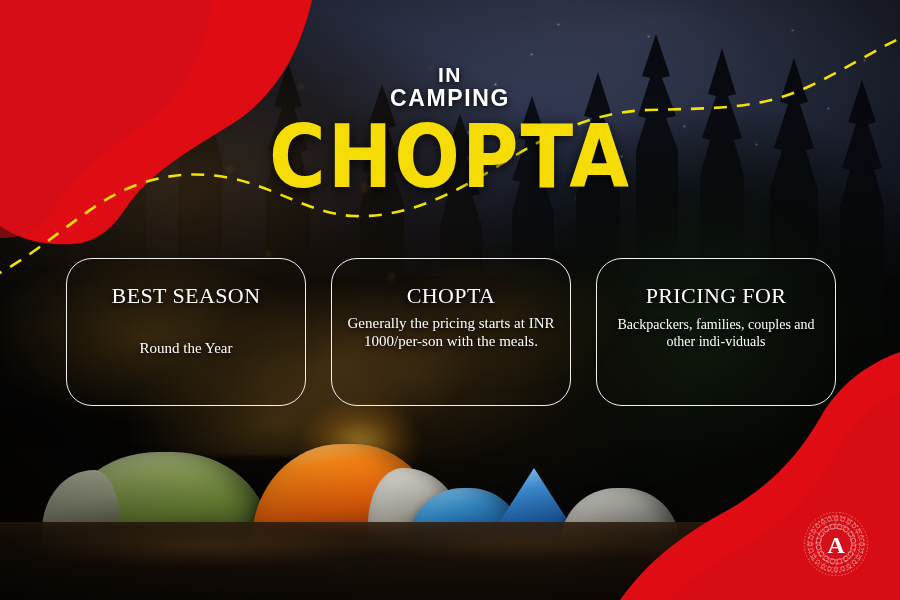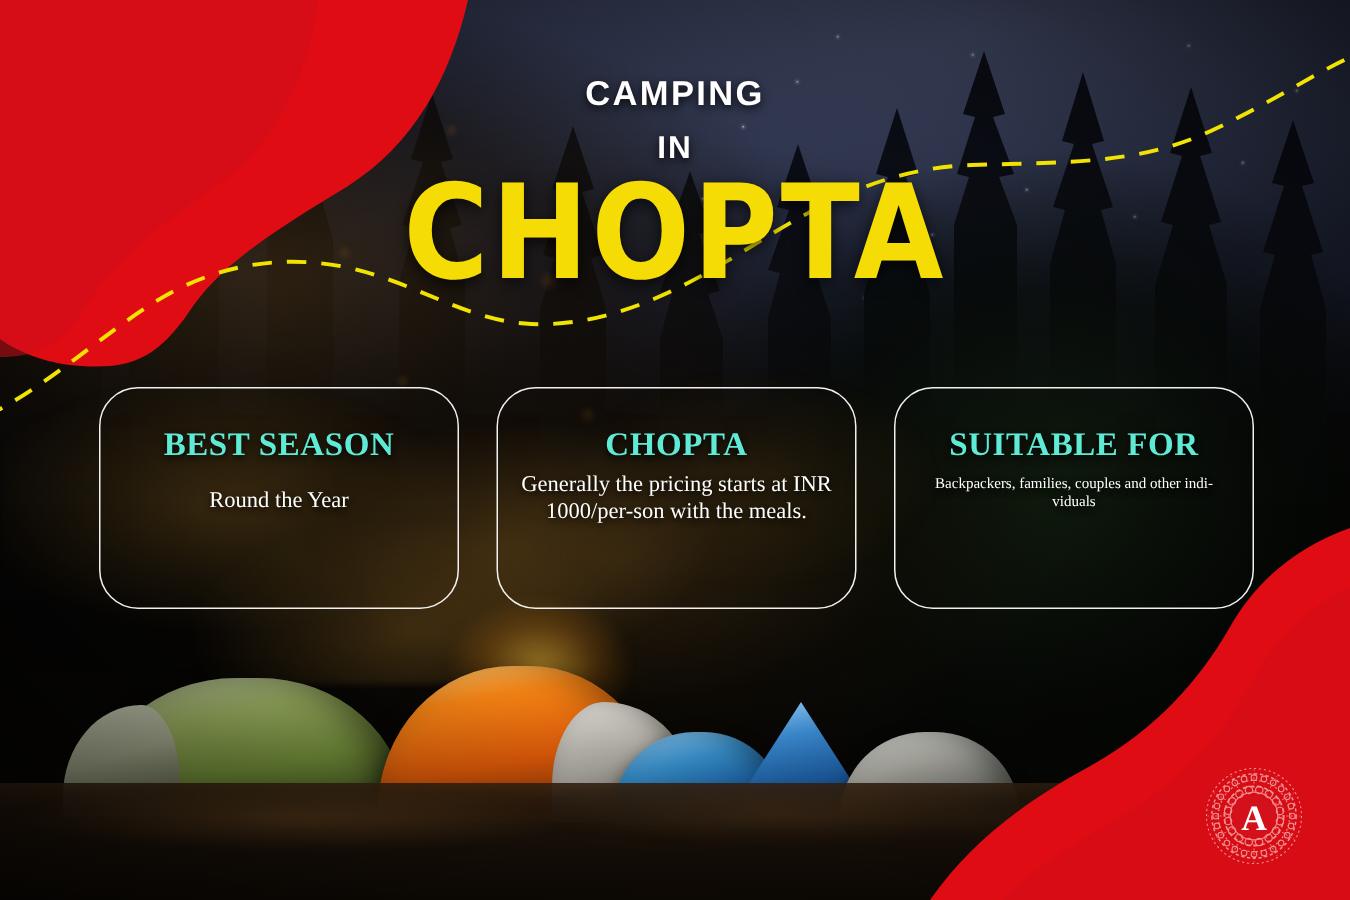--- a/index.html
+++ b/index.html
@@ -200,40 +200,40 @@
   .card {
     width: 240px;
     border: 1.6px solid rgba(255,255,255,.94);
     border-radius: 26px;
     box-sizing: border-box;
     padding: 26px 12px 10px;
     text-align: center;
   }
   .card-title {
     display: block;
-    color: #5eead4;
+    color: #ffffff;
     font-family: "Liberation Serif", serif;
-    font-weight: bold;
+    font-weight: normal;
     font-size: 22px;
     letter-spacing: .4px;
     line-height: 1;
     text-shadow: 0 2px 5px rgba(0,0,0,.85);
   }
   .card-body {
     display: block;
     margin-top: 14px;
     color: #ffffff;
     font-family: "Liberation Serif", serif;
     font-size: 15px;
     line-height: 1.24;
     text-shadow: 0 2px 5px rgba(0,0,0,.9);
   }
   .card.pricing .card-body { font-size: 15px; line-height: 1.2; margin-top: 7px; }
-  .card.suitable .card-body { font-size: 10px; line-height: 1.2; margin-top: 10px; }
-  .card.season .card-body { margin-top: 18px; }
+  .card.suitable .card-body { font-size: 14px; line-height: 1.2; margin-top: 10px; }
+  .card.season .card-body { margin-top: 32px; }
 
   
   .logo {
     position: absolute;
     right: 28px; bottom: 20px;
     width: 72px; height: 72px;
     z-index: 9;
   }
 </style>
 </head>
@@ -305,39 +305,39 @@
     <path d="M900,600 L900,392 C872,404 850,426 834,456 C814,492 788,520 748,544 C714,564 688,580 668,600 Z" fill="#CE0E17" opacity=".45"></path>
   </svg>
 
   <svg class="dash-path" style="z-index:5" viewBox="0 0 900 600">
     <path d="M-10,278 C30,258 60,230 96,206 C134,180 180,168 230,178 C278,188 310,214 354,216
              C404,218 450,196 498,166 C546,136 590,112 648,110 C712,108 760,110 810,86
              C856,64 880,46 910,34" fill="none" stroke="#F2E400" stroke-width="2.6" stroke-dasharray="13 10" stroke-linecap="butt"></path>
   </svg>
 
   <div class="headline">
+    <span class="kicker small">IN</span>
     <span class="kicker">CAMPING</span>
-    <span class="kicker small">IN</span>
     <span class="big">CHOPTA</span>
   </div>
 
   <div class="cards">
 
     <div class="card season">
       <span class="card-title">BEST SEASON</span>
       <span class="card-body">Round the Year</span>
     </div>
 
     <div class="card pricing">
       <span class="card-title">CHOPTA</span>
       <span class="card-body">Generally the pricing starts at INR 1000/per-son  with the meals.</span>
     </div>
 
     <div class="card suitable">
-      <span class="card-title">SUITABLE FOR</span>
+      <span class="card-title">PRICING FOR</span>
       <span class="card-body">Backpackers, families, couples and other indi-viduals</span>
     </div>
 
   </div>
 
   <svg class="logo" viewBox="0 0 100 100">
     <g stroke="#F2A7A7" fill="none" opacity=".85">
       <circle cx="50" cy="50" r="44" stroke-width="1" stroke-dasharray="2 2.6"></circle>
       <circle cx="50" cy="50" r="39" stroke-width="1.4" stroke-dasharray="3 2.4"></circle>
       <circle cx="50" cy="50" r="33" stroke-width="1" stroke-dasharray="2 2"></circle>

